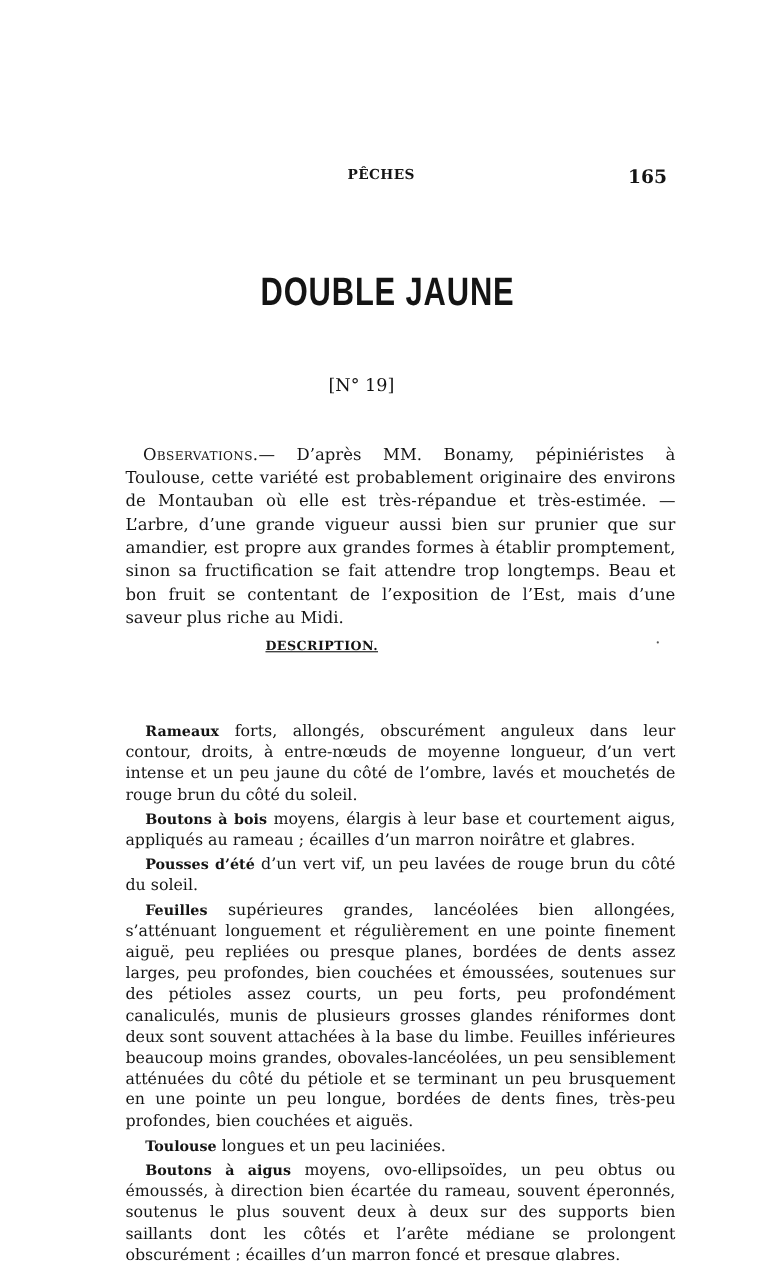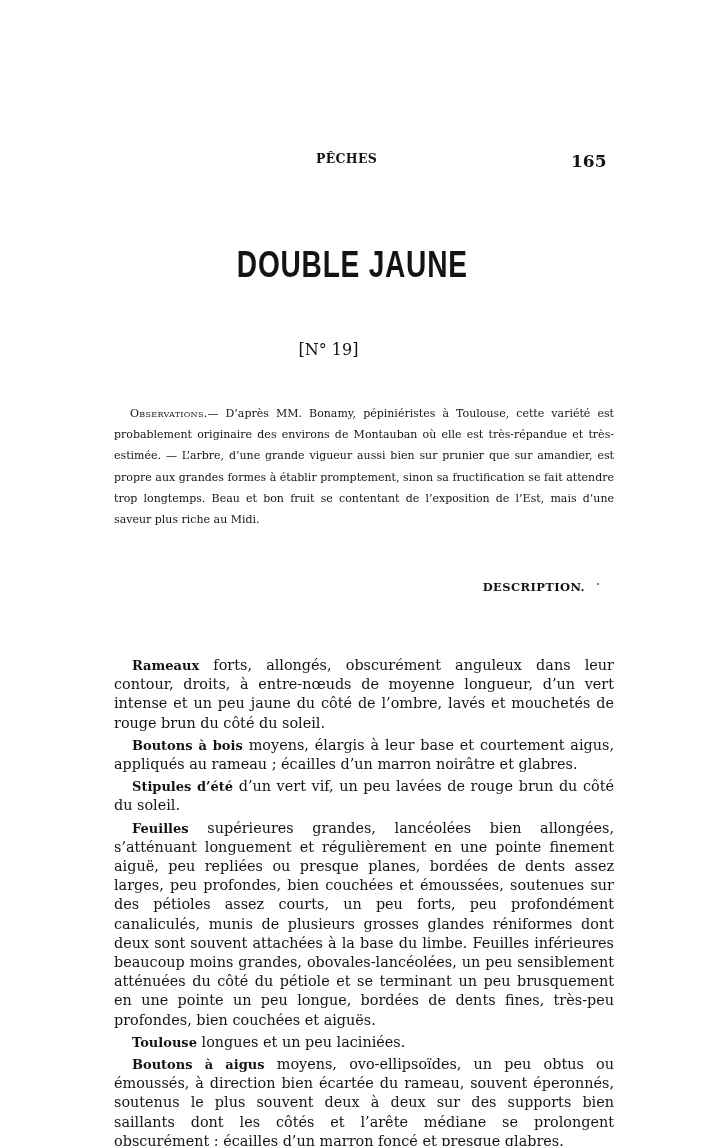--- a/index.html
+++ b/index.html
@@ -5,26 +5,26 @@
   html, body { margin: 0; padding: 0; background: #ffffff; }
   body { width: 707px; height: 1146px; position: relative; overflow: hidden;
          font-family: "DejaVu Serif", "Liberation Serif", serif; color: #141414; }
   .running-head { position: absolute; top: 151px; left: 0; width: 647px; height: 20px; }
   .running-title { position: absolute; left: 316px; top: 0; font-size: 12.5px; font-weight: bold; letter-spacing: 0.3px; }
   .page-number { position: absolute; left: 571px; top: 0; font-size: 17px; font-weight: bold; }
   .title { position: absolute; top: 244px; left: 0; width: 707px; text-align: center;
            font-family: "Liberation Sans", sans-serif; font-weight: bold; font-size: 36px;
            letter-spacing: 1px; transform: scaleX(0.78); transform-origin: 348px 0; }
   .number { position: absolute; top: 340px; left: 0; width: 657px; text-align: center; font-size: 16px; }
-  .body-block { position: absolute; left: 114px; width: 500px; font-size: 11px; line-height: 21.2px; text-align: justify; }
+  .body-block { position: absolute; left: 114px; width: 500px; font-size: 15px; line-height: 21.2px; text-align: justify; }
   .obs { top: 403px; }
   .obs p { margin: 0; text-indent: 16px; }
   .smallcaps { font-variant: small-caps; letter-spacing: 0.3px; }
-  .desc-heading { position: absolute; top: 580px; left: 0; width: 585px; text-align: right;
-                  font-size: 11.5px; font-weight: bold; letter-spacing: 0.4px; }
+  .desc-heading { position: absolute; top: 580px; left: 0; width: 585px; text-align: center;
+                  font-size: 11.5px; font-weight: bold; letter-spacing: 0.4px; text-decoration: underline; }
   .desc { top: 656px; font-size: 14.4px; line-height: 19.2px; }
   .desc p { margin: 0 0 3px 0; text-indent: 18px; }
   .term { font-weight: bold; font-size: 13px; font-family: "DejaVu Serif", serif; }
   .mark { position: absolute; width: 2px; height: 2px; background: #555; border-radius: 1px; }
 </style>
 </head>
 <body>
 
 <div class="running-head">
   <span class="running-title">PÊCHES</span>
@@ -37,17 +37,17 @@
 <div class="body-block obs">
   <p><span class="smallcaps">Observations.</span><span>— D’après MM. Bonamy, pépiniéristes à Toulouse, cette variété est probablement originaire des environs de Montauban où elle est très-répandue et très-estimée. — L’arbre, d’une grande vigueur aussi bien sur prunier que sur amandier, est propre aux grandes formes à établir promptement, sinon sa fructification se fait attendre trop longtemps. Beau et bon fruit se contentant de l’exposition de l’Est, mais d’une saveur plus riche au Midi.</span></p>
 </div>
 
 <div class="desc-heading">DESCRIPTION.</div>
 <div class="mark" style="left:597px; top:583px;"></div>
 
 <div class="body-block desc">
   <p><span class="term">Rameaux</span><span> forts, allongés, obscurément anguleux dans leur contour, droits, à entre-nœuds de moyenne longueur, d’un vert intense et un peu jaune du côté de l’ombre, lavés et mouchetés de rouge brun du côté du soleil.</span></p>
   <p><span class="term">Boutons à bois</span><span> moyens, élargis à leur base et courtement aigus, appliqués au rameau ; écailles d’un marron noirâtre et glabres.</span></p>
-  <p><span class="term">Stipules d’été</span><span> d’un vert vif, un peu lavées de rouge brun du côté du soleil.</span></p>
+  <p><span class="term">Pousses d’été</span><span> d’un vert vif, un peu lavées de rouge brun du côté du soleil.</span></p>
   <p><span class="term">Feuilles</span><span> supérieures grandes, lancéolées bien allongées, s’atténuant longuement et régulièrement en une pointe finement aiguë, peu repliées ou presque planes, bordées de dents assez larges, peu profondes, bien couchées et émoussées, soutenues sur des pétioles assez courts, un peu forts, peu profondément canaliculés, munis de plusieurs grosses glandes réniformes dont deux sont souvent attachées à la base du limbe. Feuilles inférieures beaucoup moins grandes, obovales-lancéolées, un peu sensiblement atténuées du côté du pétiole et se terminant un peu brusquement en une pointe un peu longue, bordées de dents fines, très-peu profondes, bien couchées et aiguës.</span></p>
   <p><span class="term">Toulouse</span><span> longues et un peu laciniées.</span></p>
   <p><span class="term">Boutons à aigus</span><span> moyens, ovo-ellipsoïdes, un peu obtus ou émoussés, à direction bien écartée du rameau, souvent éperonnés, soutenus le plus souvent deux à deux sur des supports bien saillants dont les côtés et l’arête médiane se prolongent obscurément ; écailles d’un marron foncé et presque glabres.</span></p>
 </div>
 
 </body></html>

